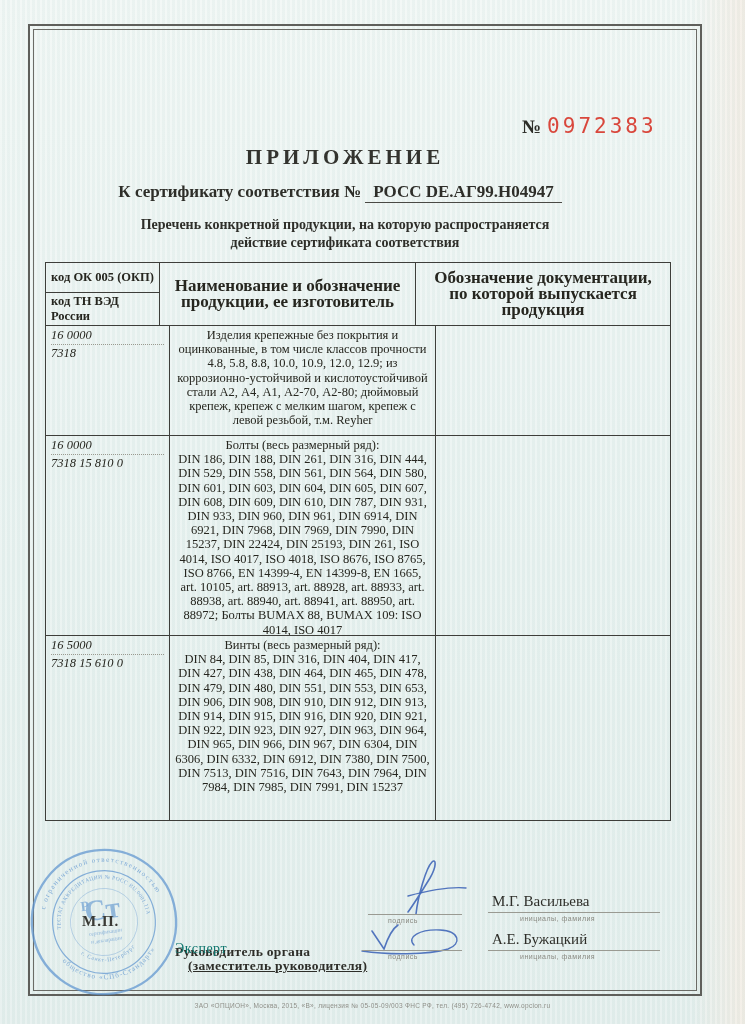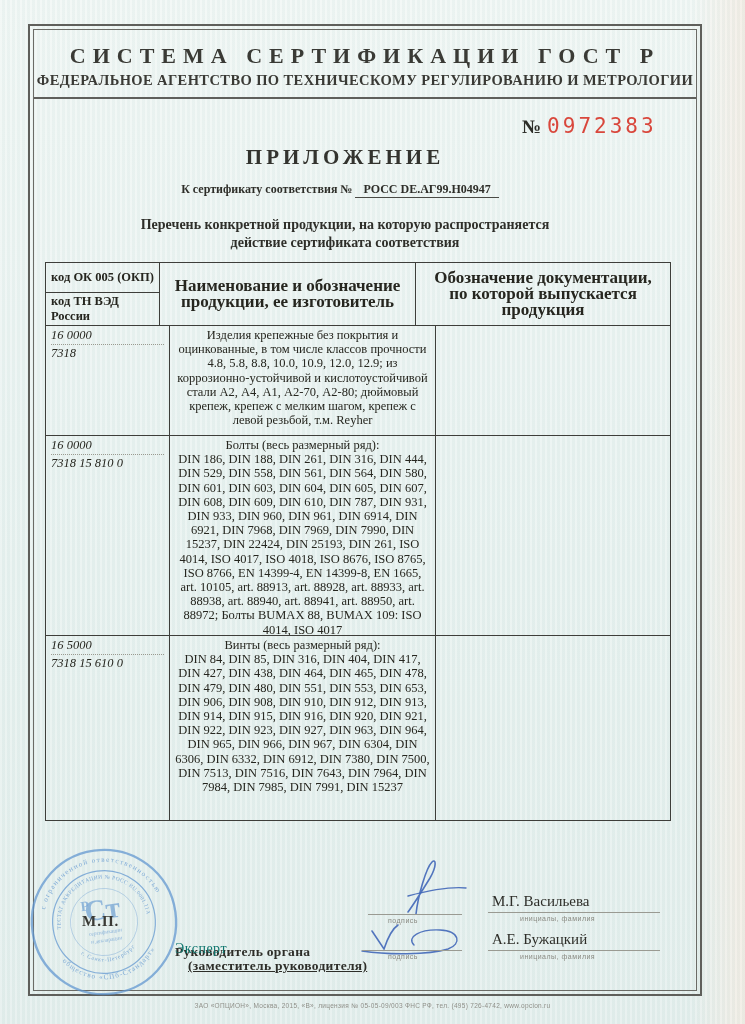--- a/index.html
+++ b/index.html
@@ -42,21 +42,21 @@
   .blank-number .num-digits{
     font-family:"DejaVu Sans Mono","Liberation Mono",monospace;
     font-size:21px;color:#d9473c;letter-spacing:3px;margin-left:6px;
   }
   .doc-title{
     position:absolute;left:0;right:40px;top:115px;text-align:center;
     font-size:21px;font-weight:bold;letter-spacing:4px;color:#33332e;
   }
   .cert-line{
     position:absolute;left:0;right:50px;top:152px;text-align:center;
-    font-size:12px;font-weight:bold;color:#2e2e29;
+    font-size:17px;font-weight:bold;color:#2e2e29;
   }
   .cert-line .cert-no{
     font-weight:bold;border-bottom:1px solid #4a4a45;padding:0 8px 1px 8px;
   }
   .subtitle{
     position:absolute;left:0;right:40px;top:186px;text-align:center;
     font-size:14px;font-weight:bold;color:#2e2e29;line-height:18px;
     white-space:pre-line;
   }
   
@@ -120,24 +120,20 @@
   svg text{font-family:"Liberation Serif","DejaVu Serif",serif;}
 </style>
 </head>
 <body>
 
 <div class="paper"></div>
 
 <div class="frame-outer">
   <div class="frame-inner">
 
-    <div class="header-box">
-      <div class="h1">СИСТЕМА СЕРТИФИКАЦИИ ГОСТ Р</div>
-      <div class="h2">ФЕДЕРАЛЬНОЕ АГЕНТСТВО ПО ТЕХНИЧЕСКОМУ РЕГУЛИРОВАНИЮ И МЕТРОЛОГИИ</div>
-    </div>
 
     <div class="blank-number">
       <span class="num-sign">№</span><span class="num-digits">0972383</span>
     </div>
 
     <div class="doc-title">ПРИЛОЖЕНИЕ</div>
 
     <div class="cert-line">
       <span>К сертификату соответствия №</span>
       <span class="cert-no">РОСС DE.АГ99.Н04947</span>

